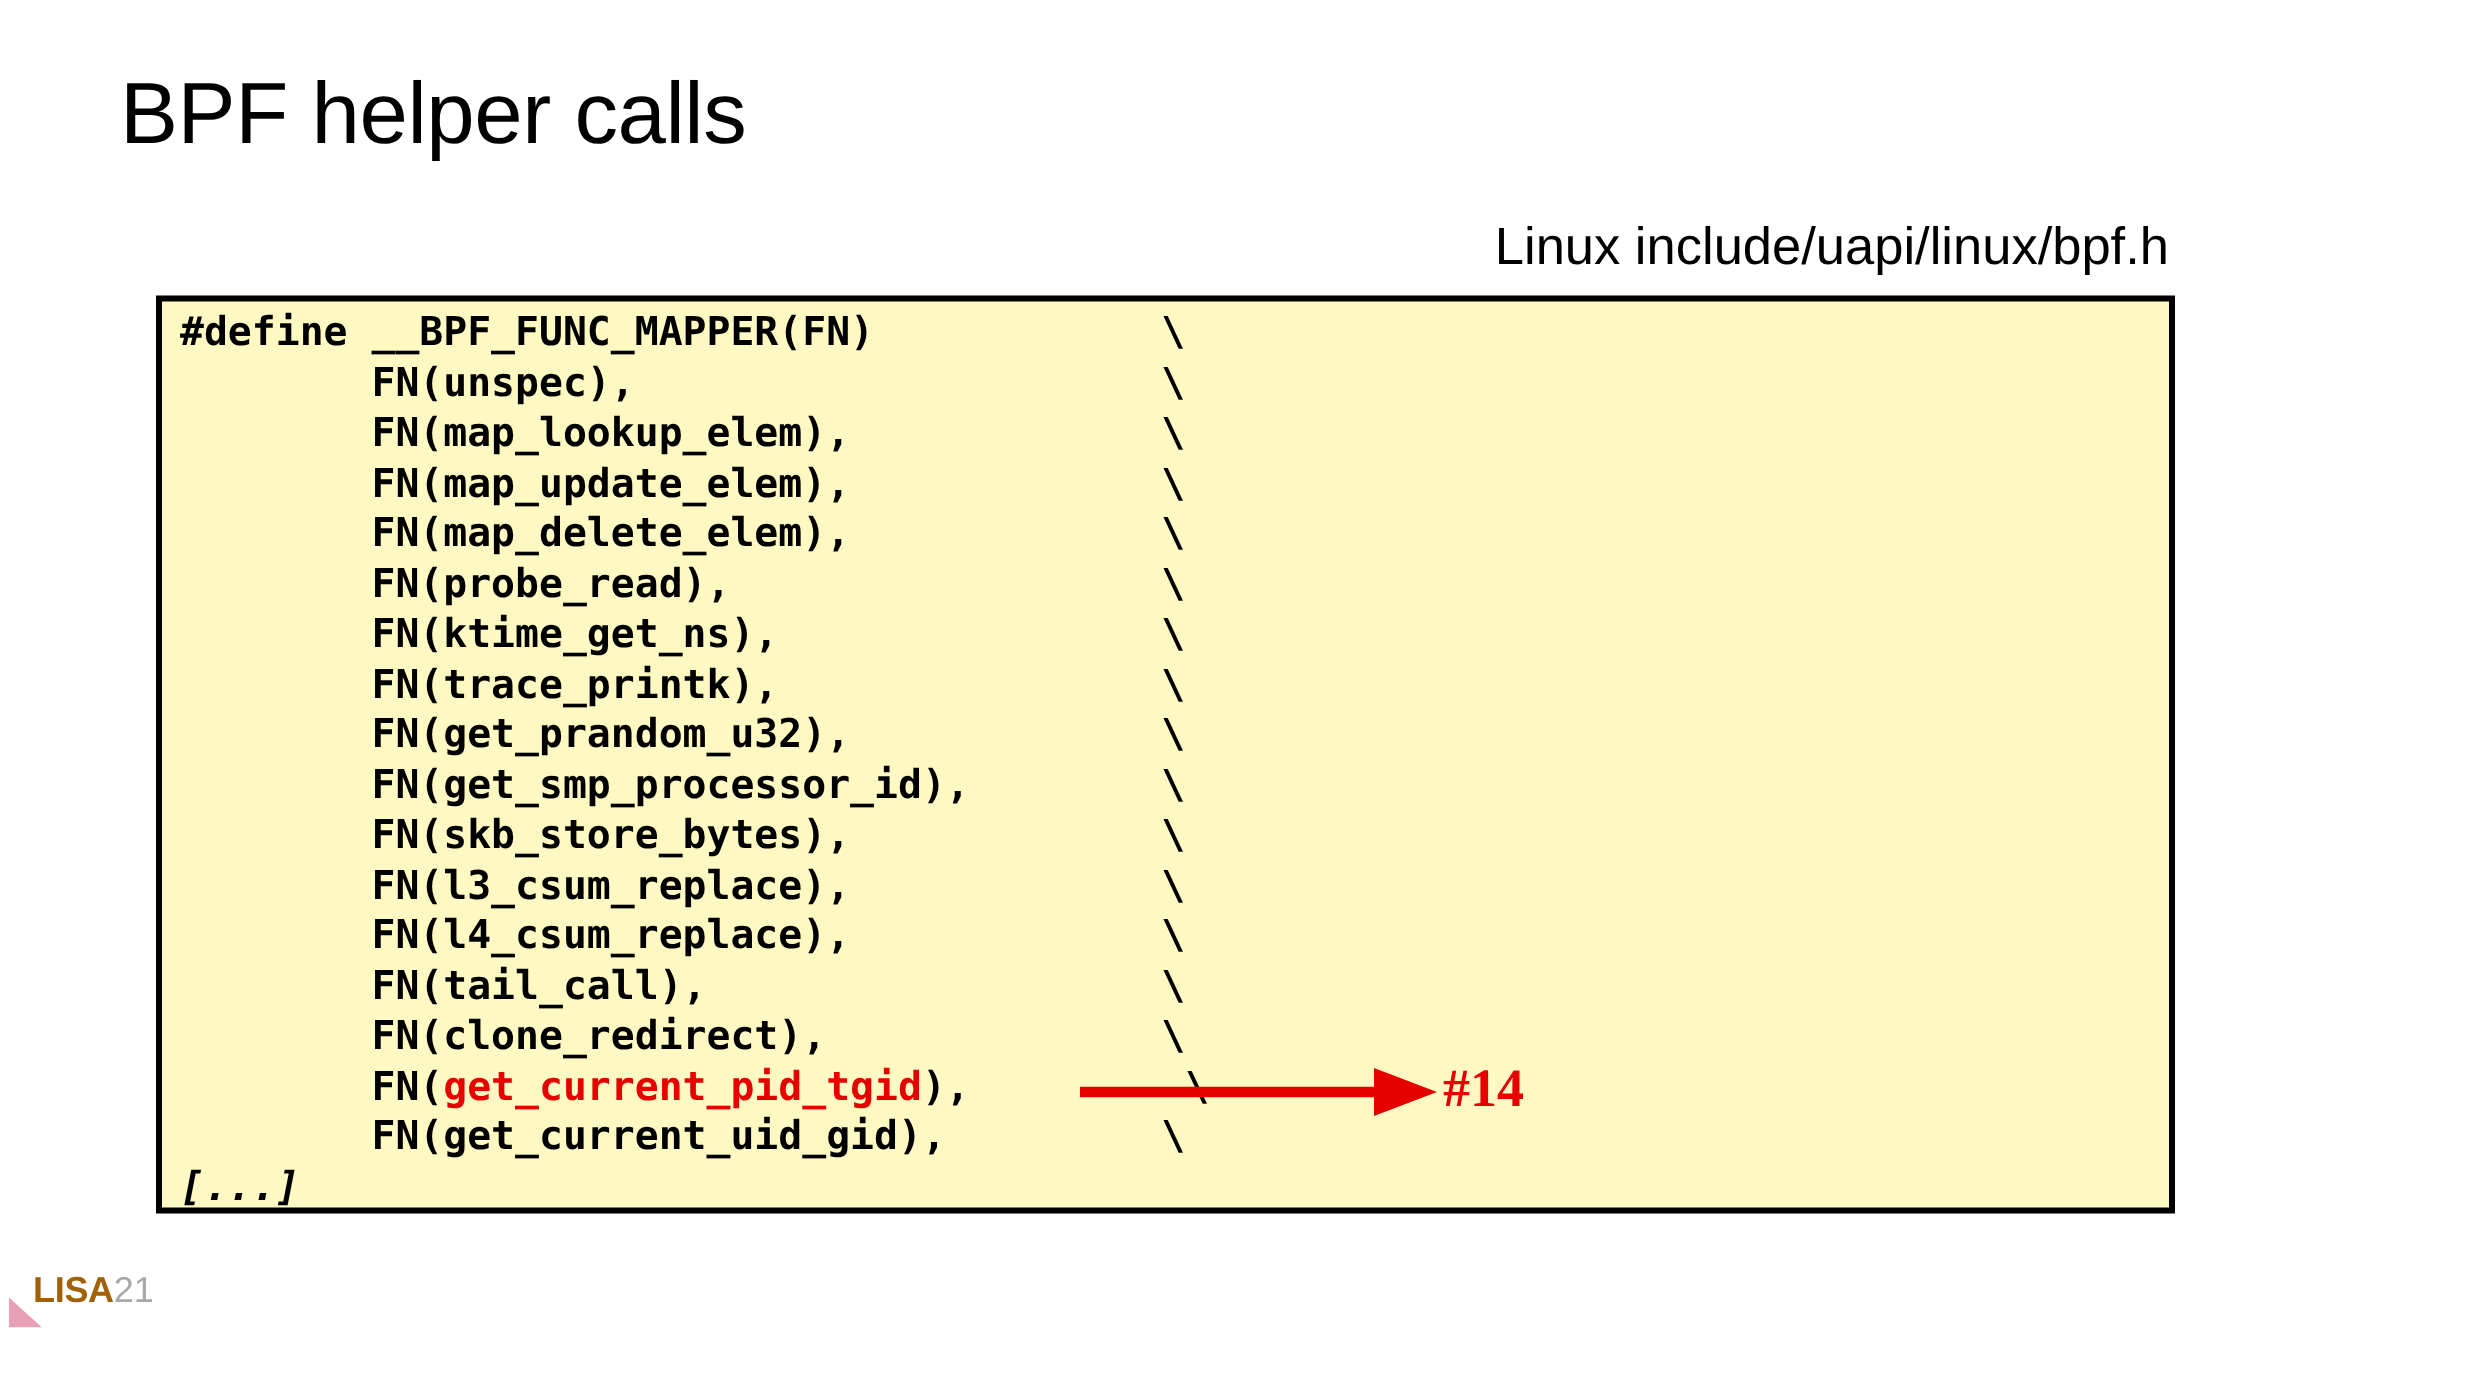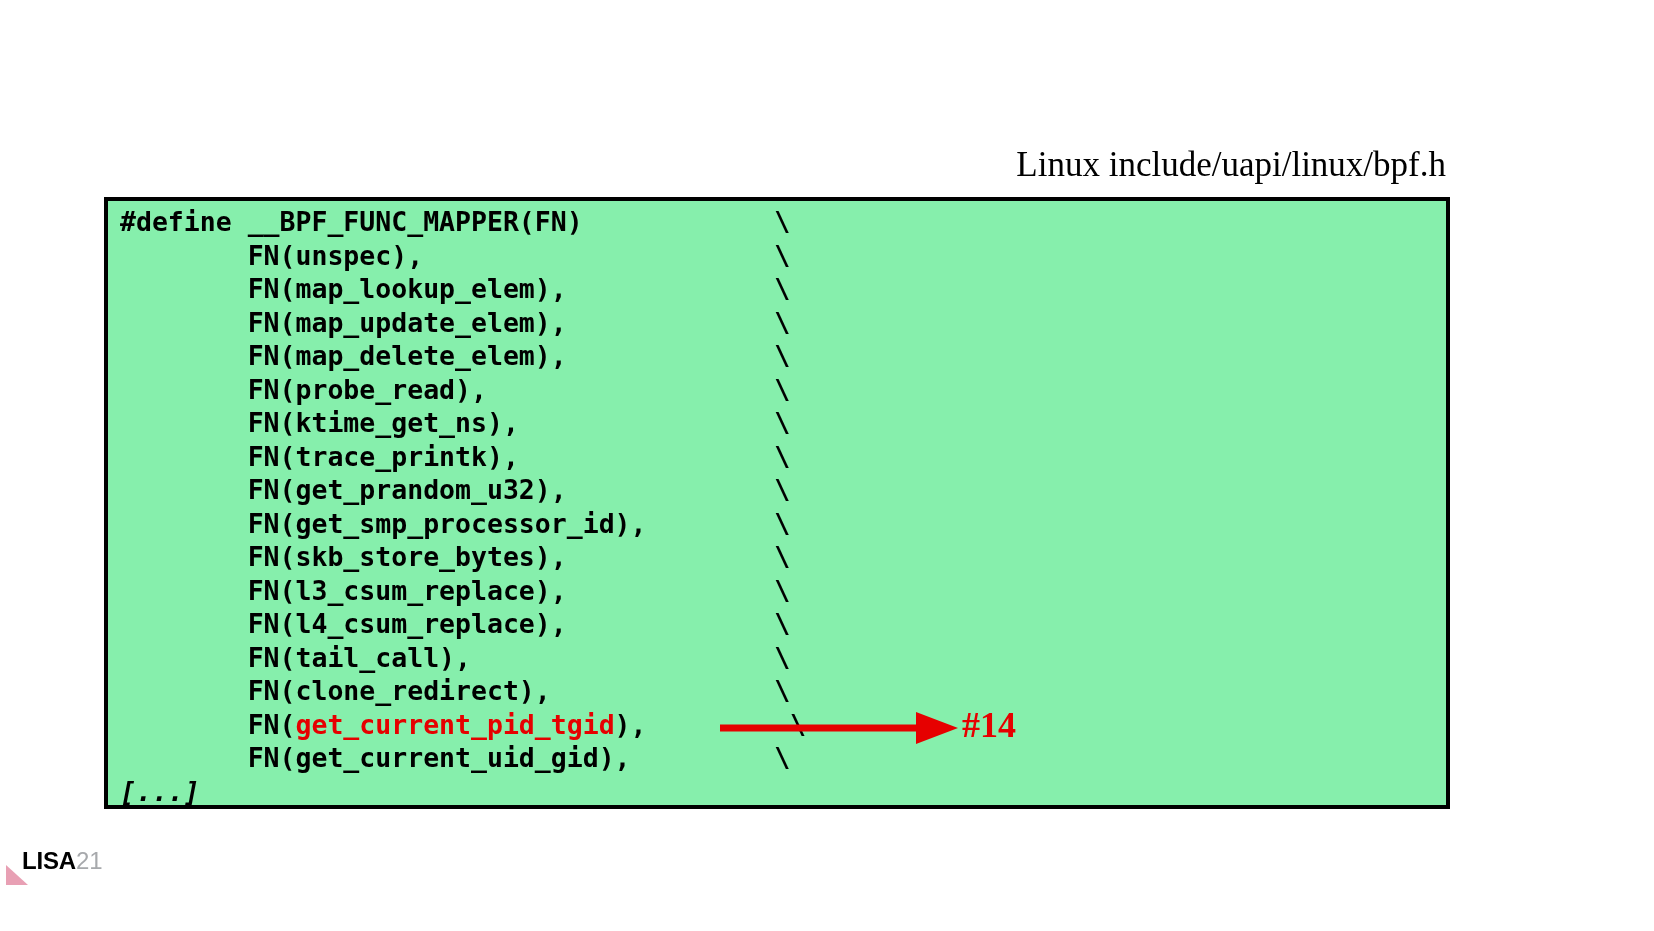--- a/index.html
+++ b/index.html
@@ -33,35 +33,35 @@
     letter-spacing: -0.3px;
     line-height: 1.1;
     white-space: nowrap;
   }
 
   
   .source-caption {
     position: absolute;
     right: 208px;
     top: 145px;
-    font-family: Liberation Serif, serif;
+    font-family: Liberation Sans, sans-serif;
     font-size: 35px;
     font-weight: 400;
     color: #000000;
     white-space: nowrap;
   }
 
   
   .code-box {
     position: absolute;
     left: 104px;
     top: 197px;
     width: 1346px;
     height: 612px;
-    background: #86efac;
+    background: #fef9c3;
     border: 4px solid #000000;
     box-sizing: border-box;
     overflow: hidden;
   }
 
   .code-lines {
     position: absolute;
     left: 12px;
     top: 4px;
     font-family: "DejaVu Sans Mono", monospace;
@@ -118,21 +118,21 @@
     left: 22px;
     bottom: 56px;
     display: flex;
     align-items: baseline;
     font-family: "Liberation Sans", sans-serif;
     font-size: 24px;
     white-space: nowrap;
   }
   .footer-lisa {
     font-weight: bold;
-    color: #000000;
+    color: #a16207;
     letter-spacing: -0.2px;
   }
   .footer-year {
     font-weight: 400;
     color: #a7a9ac;
     text-align: right;
   }
   .footer-text {
     font-weight: 400;
     color: #58595b;
@@ -145,20 +145,21 @@
     bottom: 46px;
     width: 26px;
     height: 22px;
   }
 </style>
 </head>
 <body>
 
 <div class="slide">
 
+  <div class="slide-title">BPF helper calls</div>
 
   <div class="source-caption">Linux include/uapi/linux/bpf.h</div>
 
   <div class="code-box">
     <div class="code-lines"><span class="code-line">#define __BPF_FUNC_MAPPER(FN)            \</span><span class="code-line">        FN(unspec),                      \</span><span class="code-line">        FN(map_lookup_elem),             \</span><span class="code-line">        FN(map_update_elem),             \</span><span class="code-line">        FN(map_delete_elem),             \</span><span class="code-line">        FN(probe_read),                  \</span><span class="code-line">        FN(ktime_get_ns),                \</span><span class="code-line">        FN(trace_printk),                \</span><span class="code-line">        FN(get_prandom_u32),             \</span><span class="code-line">        FN(get_smp_processor_id),        \</span><span class="code-line">        FN(skb_store_bytes),             \</span><span class="code-line">        FN(l3_csum_replace),             \</span><span class="code-line">        FN(l4_csum_replace),             \</span><span class="code-line">        FN(tail_call),                   \</span><span class="code-line">        FN(clone_redirect),              \</span><span class="code-line"><span>        FN(</span><span class="tok-red">get_current_pid_tgid</span><span>),         \</span></span><span class="code-line">        FN(get_current_uid_gid),         \</span><span class="code-line code-ellipsis">[...]</span></div>
   </div>
 
   <div class="annotation">
     <svg width="330" height="60" viewBox="0 0 330 60" xmlns="http://www.w3.org/2000/svg">
       <line x1="2" y1="28" x2="208" y2="28" stroke="#e60000" stroke-width="7"></line>

